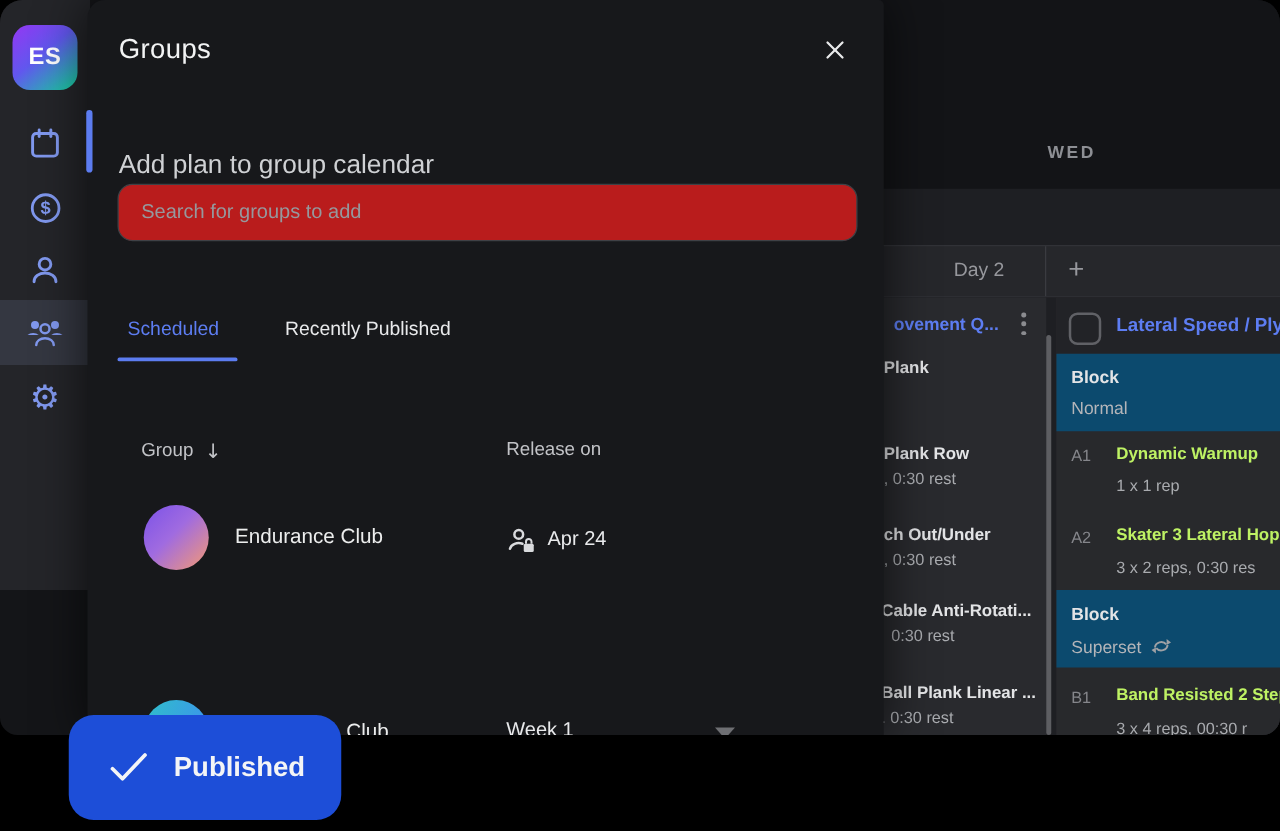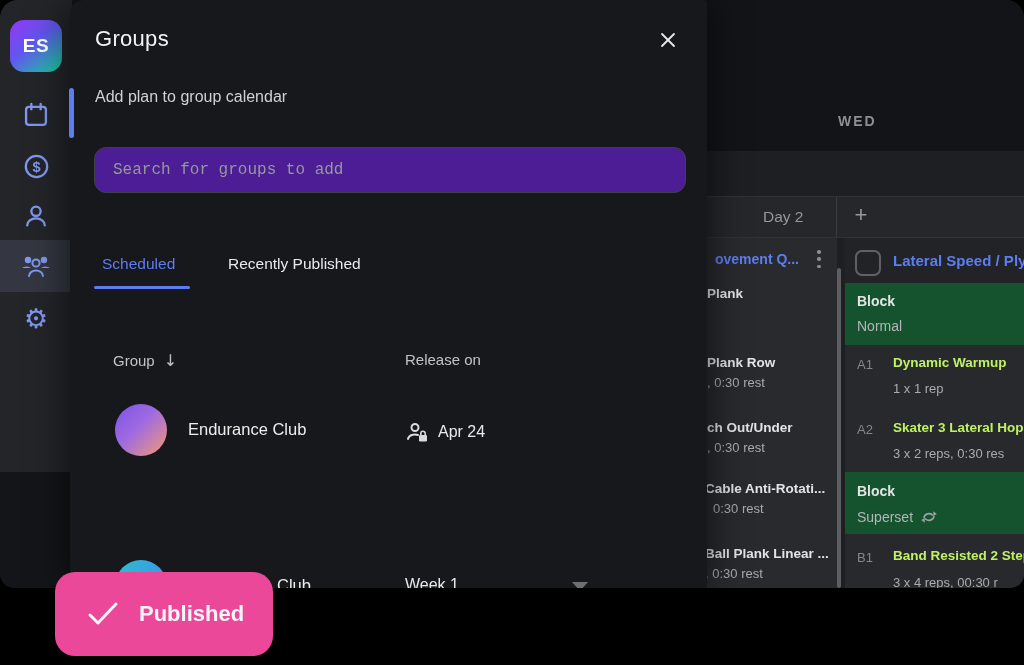--- a/index.html
+++ b/index.html
@@ -40,52 +40,52 @@
   .cl-item { position:absolute; left:7px; white-space:nowrap; }
   .cl-name { font-size:13.5px; font-weight:700; color:#e3e4e6; }
   .cl-detail { font-size:13px; color:#a9abaf; margin-top:5px; }
   .scroll-thumb { position:absolute; left:837px; top:268px; width:4px; height:320px; background:#5d5e62; border-radius:2px; cursor:pointer; }
 
   
   .card-right { position:absolute; left:845px; top:238px; right:0; height:350px; background:#28292c; overflow:hidden; }
   .cr-header { position:absolute; left:0; right:0; top:0; height:45px; background:#222327; }
   .checkbox { position:absolute; left:10px; top:12px; width:26px; height:26px; border:2px solid #606166; border-radius:7px; cursor:pointer; }
   .cr-title { position:absolute; left:48px; top:14px; right:0; color:#5d7df2; font-size:15px; font-weight:700; white-space:nowrap; overflow:hidden; }
-  .block-band { position:absolute; left:0; right:0; background:#14532d;text-decoration:underline; }
+  .block-band { position:absolute; left:0; right:0; background:#0c4a6e;text-decoration:underline; }
   .blk-label { position:absolute; left:12px; font-size:14px; font-weight:700; color:#e3e4e6; }
   .blk-mode { position:absolute; left:12px; font-size:14px; color:#b4b5b9; display:flex; align-items:center; gap:8px; }
   .ex-tag { position:absolute; left:12px; font-size:13px; color:#85868b; }
   .ex-name { position:absolute; left:48px; font-size:13.5px; font-weight:700; color:#bef264; white-space:nowrap; }
   .ex-detail { position:absolute; left:48px; font-size:13px; color:#a9abaf; white-space:nowrap; }
 
   
   .modal { position:absolute; left:70px; top:0; width:637px; height:588px; background:#17181b; border-radius:14px 4px 0 0; z-index:20; box-shadow:0 0 40px rgba(0,0,0,.65); overflow:hidden; }
   .m-title { position:absolute; left:25px; top:26px; font-size:22px; font-weight:500; color:#f2f3f4; letter-spacing:.3px; }
   .m-close { position:absolute; left:584px; top:26px; width:28px; height:28px; display:flex; align-items:center; justify-content:center; cursor:pointer; }
-  .m-sub { position:absolute; left:25px; top:88px; font-size:16px; color:#cfd1d4; }
-  .m-search { position:absolute; left:24px; top:147px; width:592px; height:46px; background:#4c1d95; border:1px solid #3f4146; border-radius:12px; color:#e8e9eb; font-size:16px; padding:0 18px; outline:none; font-family:Liberation Mono, monospace; }
+  .m-sub { position:absolute; left:25px; top:120px; font-size:21px; color:#cfd1d4; }
+  .m-search { position:absolute; left:24px; top:147px; width:592px; height:46px; background:#b91c1c; border:1px solid #3f4146; border-radius:12px; color:#e8e9eb; font-size:16px; padding:0 18px; outline:none; font-family:Liberation Sans, sans-serif; }
   .m-search::placeholder { color:#96989d; }
   .tab { position:absolute; top:255px; font-size:15.5px; font-weight:500; cursor:pointer; }
   .tab-active { left:32px; color:#5d7df2; }
   .tab-underline { position:absolute; left:24px; top:286px; width:96px; height:3px; background:#5c7cf0; border-radius:2px; }
   .tab-idle { left:158px; color:#e8e9eb; }
   .th-group { position:absolute; left:43px; top:351px; font-size:15px; color:#c2c3c7; cursor:pointer; display:flex; gap:9px; align-items:center; }
   .sort-arrow { font-family:"DejaVu Sans", sans-serif; font-size:16px; color:#c2c3c7; }
   .th-release { position:absolute; left:335px; top:351px; font-size:15px; color:#c2c3c7; }
   .g-row { position:absolute; left:0; width:637px; height:56px; cursor:pointer; }
   .avatar { position:absolute; left:45px; top:0; width:52px; height:52px; border-radius:50%; }
   .av-1 { background:linear-gradient(135deg,#7b52e8 0%,#a06be0 45%,#f59a73 100%); }
   .av-2 { background:linear-gradient(135deg,#b9c583 0%,#6fd08c 55%,#2ecf96 100%); }
   .av-3 { background:linear-gradient(115deg,#2fc0c9 0%,#3f89f5 100%); }
   .g-name { position:absolute; left:118px; top:16px; font-size:16.5px; font-weight:500; color:#eceded; }
   .g-release { position:absolute; left:335px; top:16px; font-size:16px; color:#e8e9eb; display:flex; align-items:center; gap:9px; }
   .caret { position:absolute; left:502px; top:23px; width:0; height:0; border-left:8px solid transparent; border-right:8px solid transparent; border-top:9px solid #6e6f73; cursor:pointer; }
 
   
-  .toast { position:absolute; left:55px; top:572px; width:218px; height:84px; background:#ec4899; border-radius:20px; z-index:40; display:flex; align-items:center; gap:20px; padding-left:32px; }
+  .toast { position:absolute; left:55px; top:572px; width:218px; height:84px; background:#1d4ed8; border-radius:20px; z-index:40; display:flex; align-items:center; gap:20px; padding-left:32px; }
   .toast-label { font-size:22px; font-weight:700; color:#f4f5f6; }
 </style>
 </head>
 <body>
 
 <div class="canvas">
 
   <div class="app">
 
     <div class="cal-band-top"></div>

